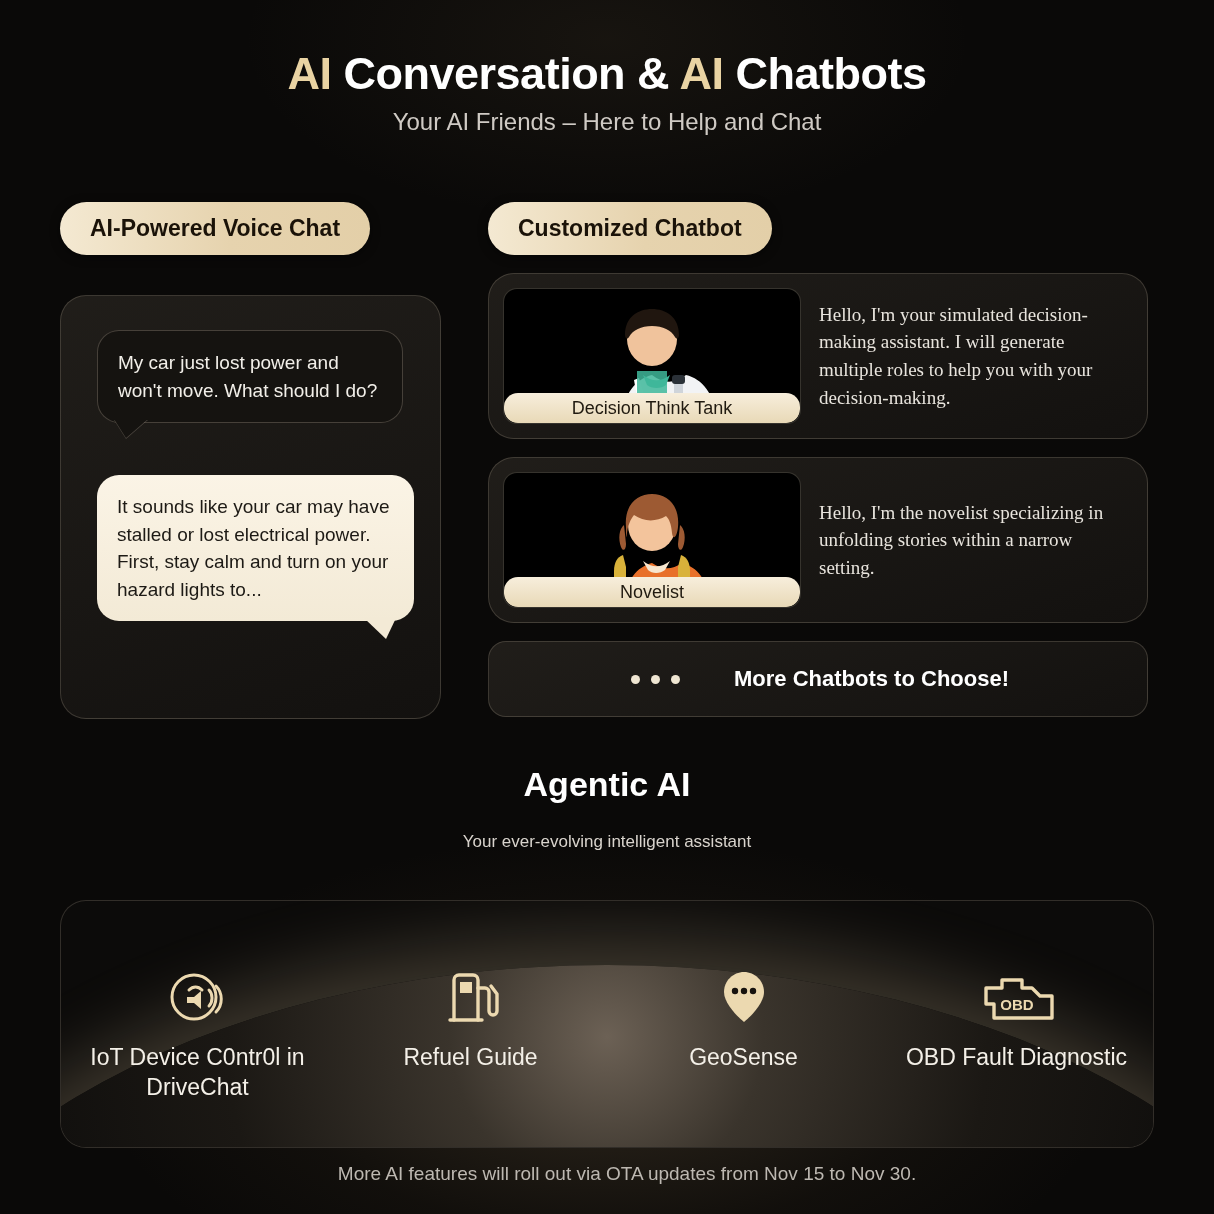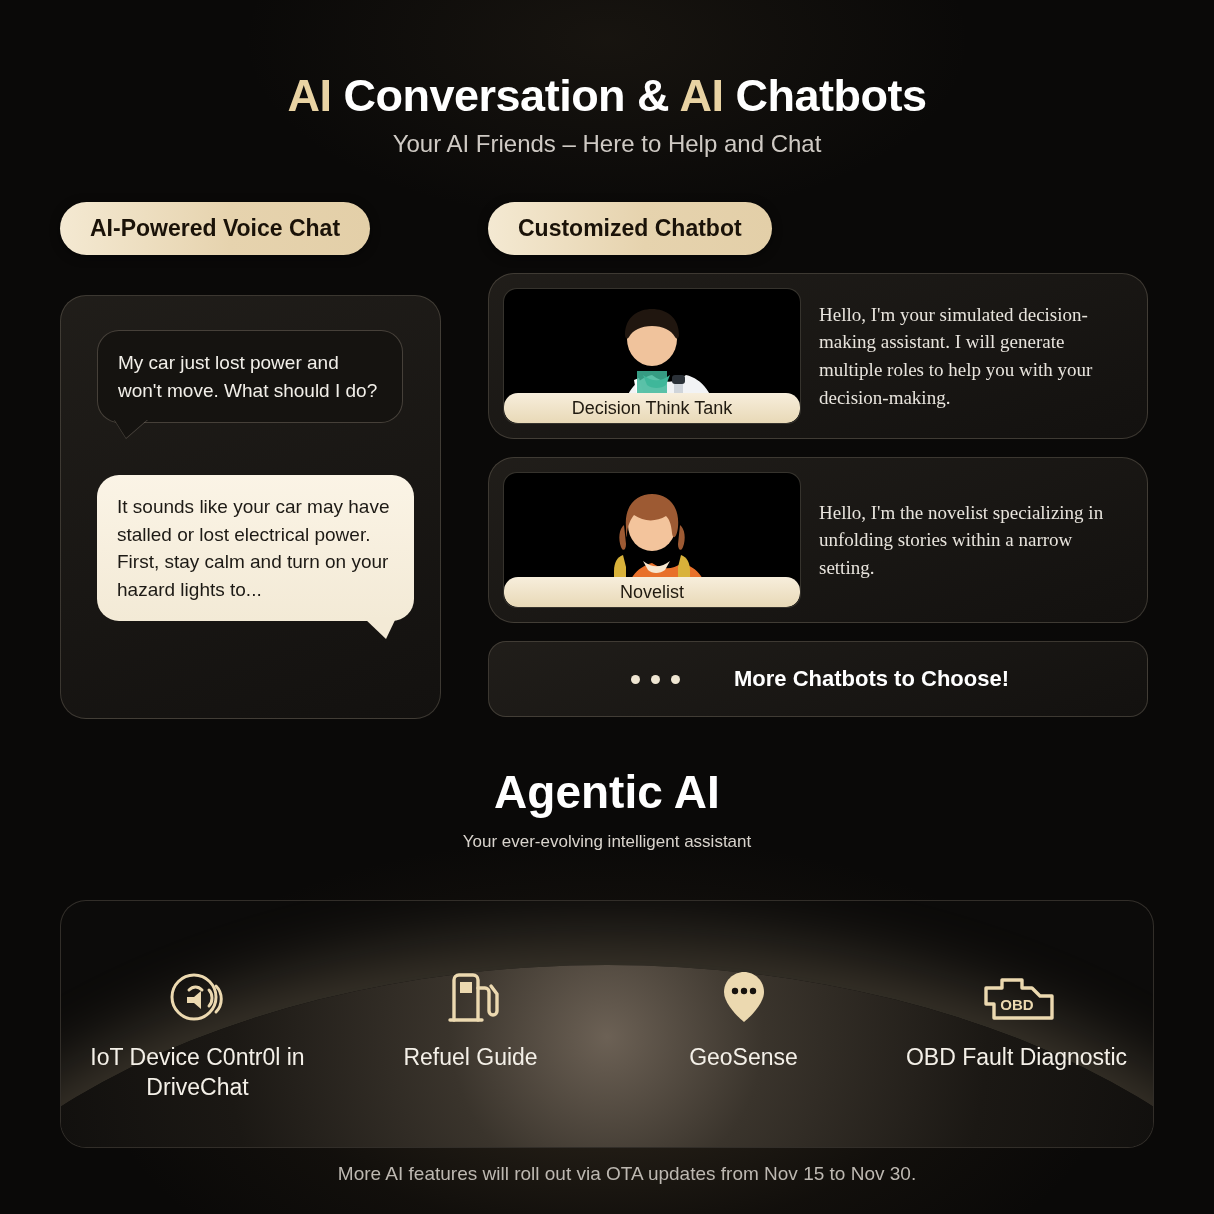--- a/index.html
+++ b/index.html
@@ -19,21 +19,21 @@
     overflow: hidden;
   }
 
   
   .title {
     text-align: center;
     font-size: 45px;
     font-weight: bold;
     letter-spacing: -0.5px;
     color: #ffffff;
-    padding-top: 70px;
+    padding-top: 48px;
     line-height: 1.15;
   }
   .title .hl { color: #e9d3a3; }
   .subtitle {
     text-align: center;
     font-size: 24px;
     color: #cfcac4;
     margin-top: 8px;
     font-weight: 400;
   }
@@ -166,21 +166,21 @@
     margin-left: 54px;
     font-size: 22px;
     font-weight: bold;
     color: #ffffff;
   }
 
   
   .agentic-title {
     position: absolute; left: 0; right: 0; top: 765px;
     text-align: center;
-    font-size: 46px; font-weight: bold; color: #ffffff;
+    font-size: 34px; font-weight: bold; color: #ffffff;
   }
   .agentic-sub {
     position: absolute; left: 0; right: 0; top: 832px;
     text-align: center;
     font-size: 17px; color: #d9d4cd;
   }
 
   .agentic-card {
     position: absolute;
     left: 60px; top: 900px;

